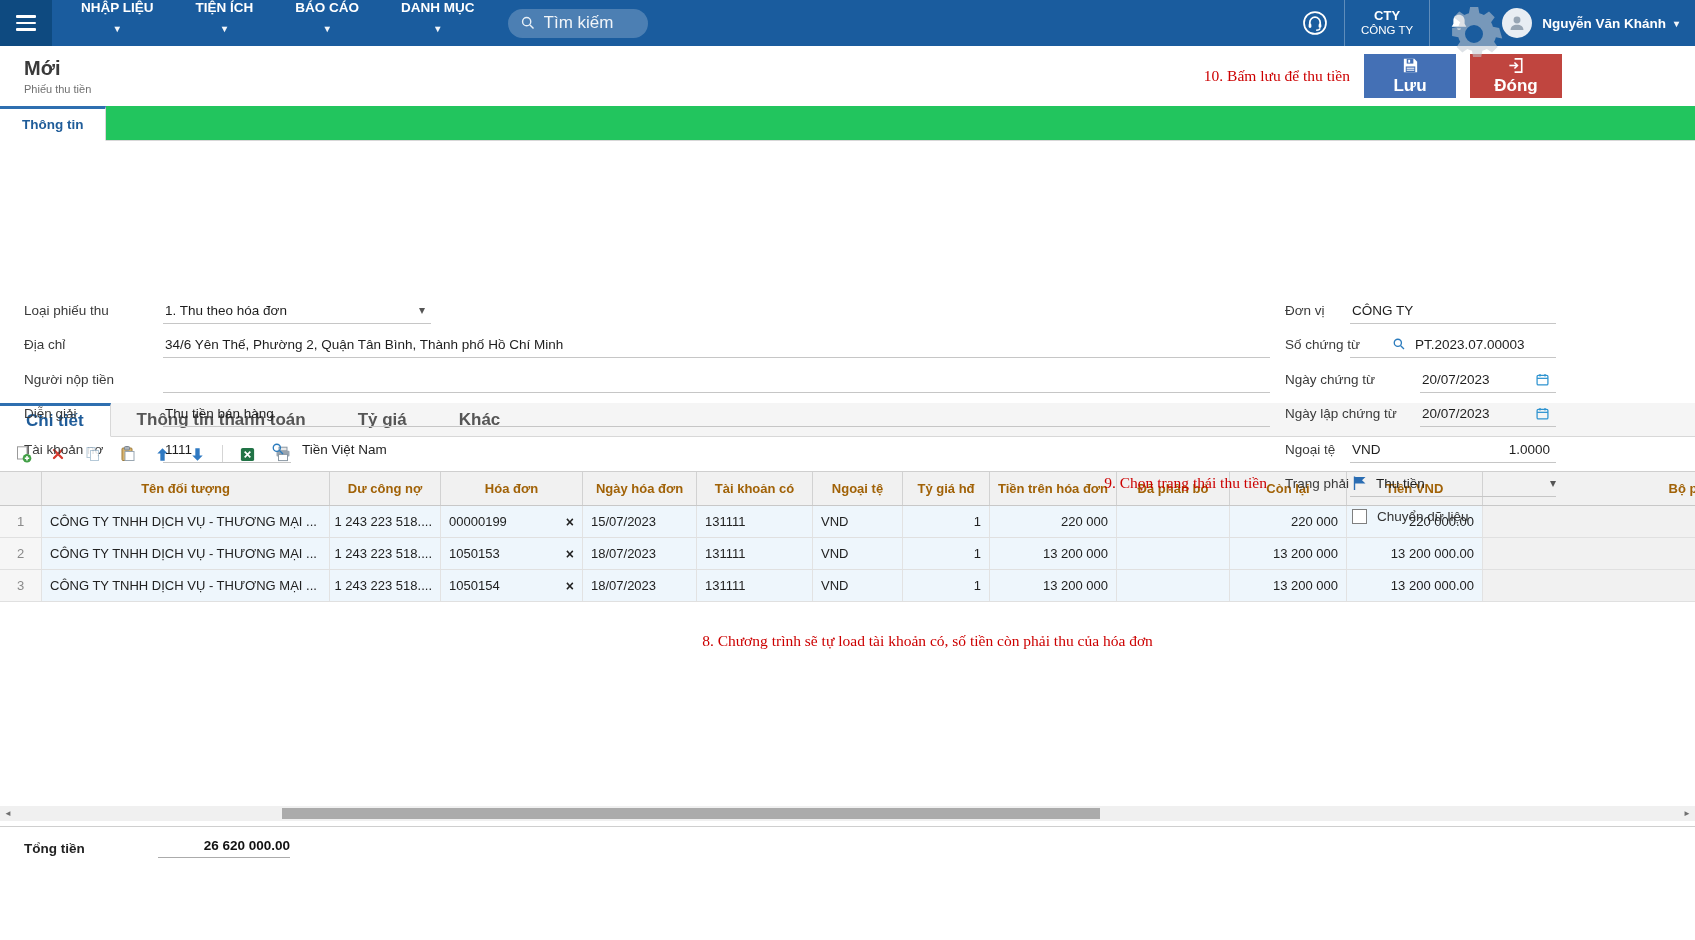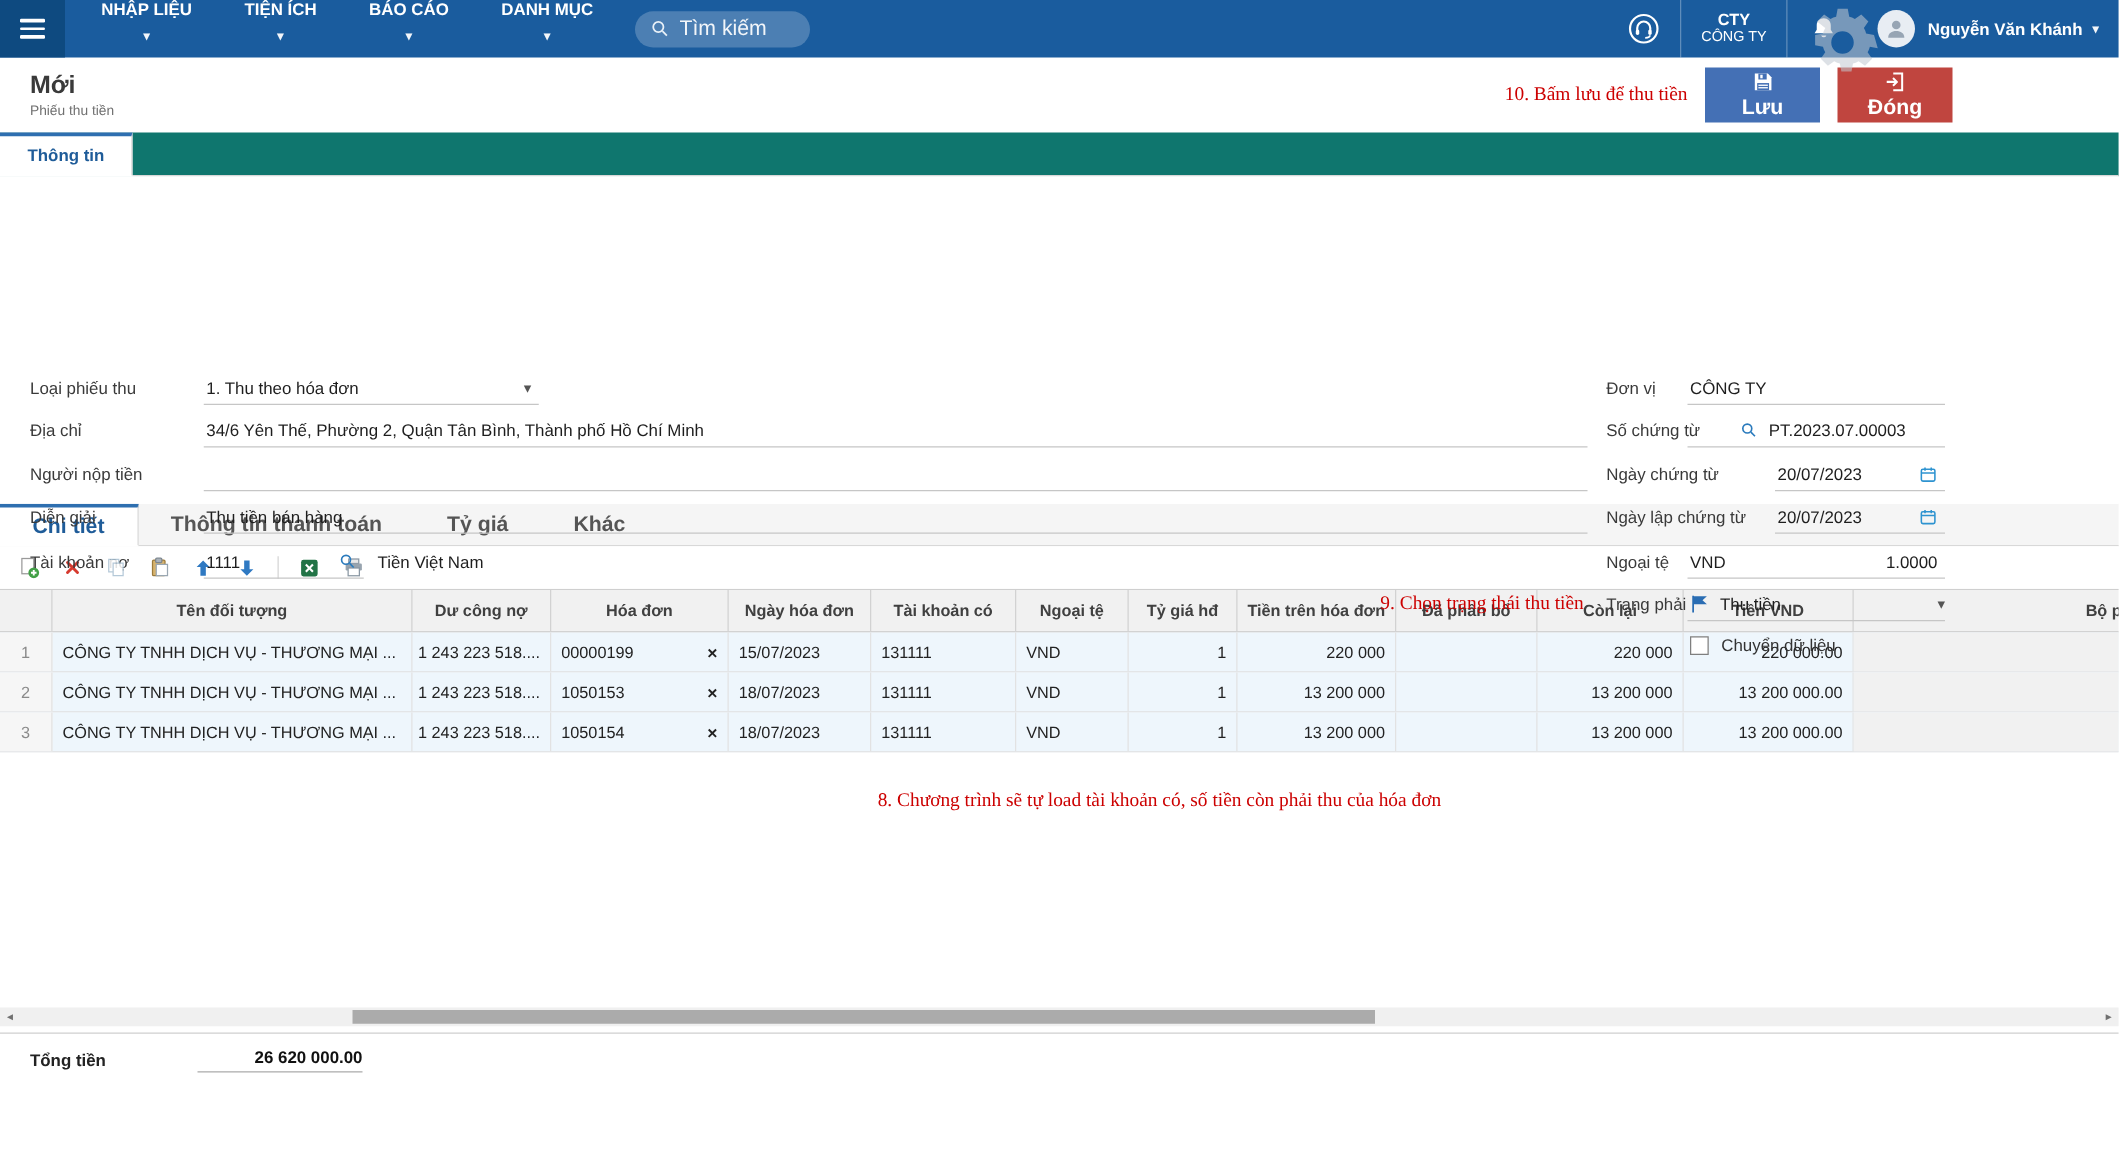--- a/index.html
+++ b/index.html
@@ -32,21 +32,21 @@
   .ph-titles{display:flex;flex-direction:column;gap:3px;}
   .ph-title{font-size:20px;font-weight:bold;color:#3a3a3a;}
   .ph-sub{font-size:11px;color:#707070;}
   .ann{font-family:"Liberation Serif",serif;color:#cc0000;font-size:15.5px;}
   .ann-save{margin-left:auto;margin-right:14px;}
   .btn{width:92px;height:44px;display:flex;flex-direction:column;align-items:center;justify-content:center;gap:1px;color:#fff;font-weight:bold;font-size:17px;cursor:pointer;}
   .btn-save{background:#4470b5;}
   .btn-close{background:#c0453f;margin-left:14px;margin-right:133px;}
 
   
-  .main-tabs{height:35px;background:#0f766e;border-bottom:1px solid #d8d8d8;display:flex;}
+  .main-tabs{height:35px;background:#22c55e;border-bottom:1px solid #d8d8d8;display:flex;}
   .mtab{padding:0 22px;display:flex;align-items:center;font-weight:bold;font-size:13.5px;color:#1f5c99;background:#fff;
     border-top:3px solid #2e6fb0;border-right:1px solid #d8d8d8;margin-bottom:-1px;border-bottom:1px solid #fff;cursor:pointer;}
   .detail-tabs{height:34px;background:#f5f5f5;border-bottom:1px solid #d8d8d8;display:flex;}
   .dtab{padding:0 26px;display:flex;align-items:center;font-weight:bold;font-size:17px;color:#555;cursor:pointer;}
   .dtab.active{background:#fff;border-top:3px solid #2e6fb0;border-right:1px solid #d8d8d8;color:#1f5c99;border-bottom:1px solid #fff;margin-bottom:-1px;}
 
   
   .form-area{position:relative;height:262px;background:#fff;padding-left:18px;}
   .flabel{position:absolute;font-size:13.5px;color:#3a3a3a;white-space:nowrap;}
   .ffield{position:absolute;height:27px;border-bottom:1px solid #c6c6c6;display:flex;align-items:center;font-size:13.5px;color:#1e1e1e;padding-left:2px;white-space:nowrap;}
@@ -59,21 +59,21 @@
 
   
   .toolbar{height:34px;display:flex;align-items:center;gap:14px;padding-left:12px;background:#fff;}
   .tbtn{width:21px;height:21px;display:flex;align-items:center;justify-content:center;cursor:pointer;}
   .tsep{width:1px;height:18px;background:#d5d5d5;}
 
   
   .grid{width:1695px;overflow:hidden;}
   .grid-inner{width:1907px;}
   .ghead{display:flex;height:35px;background:#f1f1f1;border-top:1px solid #cfcfcf;border-bottom:1px solid #c8c8c8;}
-  .ghead .cell{font-weight:bold;color:#404040;border-right:1px solid #d2d2d2;}
+  .ghead .cell{font-weight:bold;color:#a16207;border-right:1px solid #d2d2d2;}
   .grow{display:flex;height:32px;background:#eef6fc;border-bottom:1px solid #e0e0e0;}
   .grow .cell{border-right:1px solid #e2e2e2;}
   .cell{flex:0 0 auto;display:flex;align-items:center;padding:0 8px;font-size:13px;overflow:hidden;white-space:nowrap;}
   .cell.c{justify-content:center;}
   .cell.r{justify-content:flex-end;}
   .cell.l{justify-content:flex-start;}
   .cell.rn{background:#f6f6f6;color:#8a8a8a;}
   .cell.bp{background:#f1f1f1;}
   .cell.sb{justify-content:space-between;}
   .clearx{color:#222;font-weight:bold;cursor:pointer;font-size:14px;padding-left:6px;}

